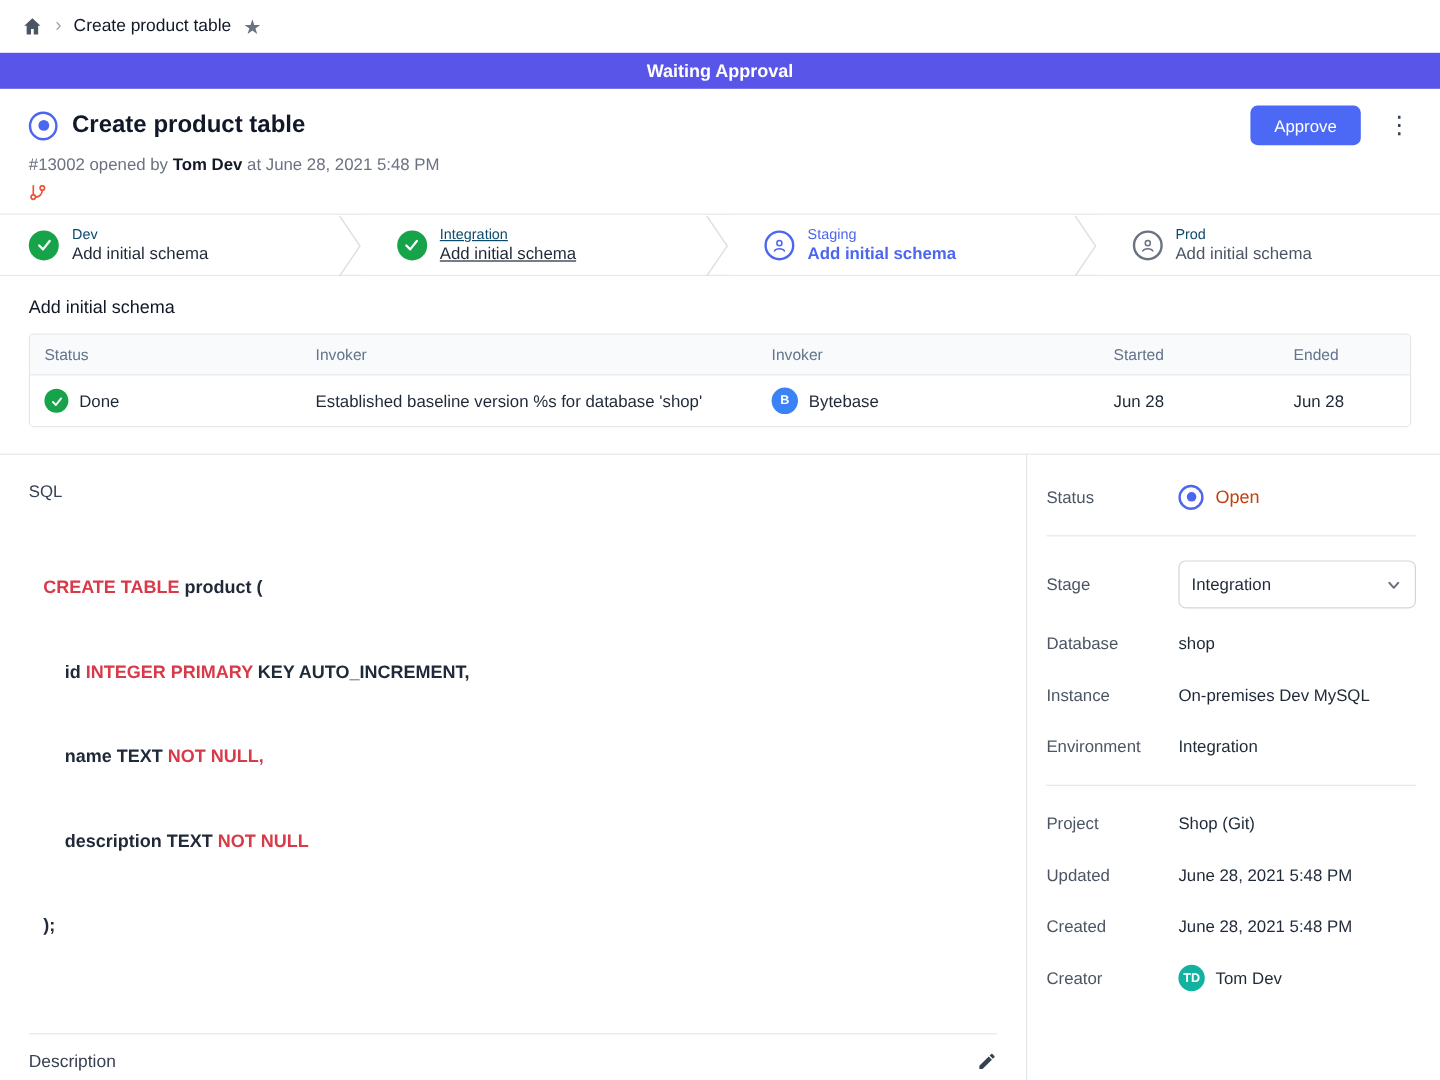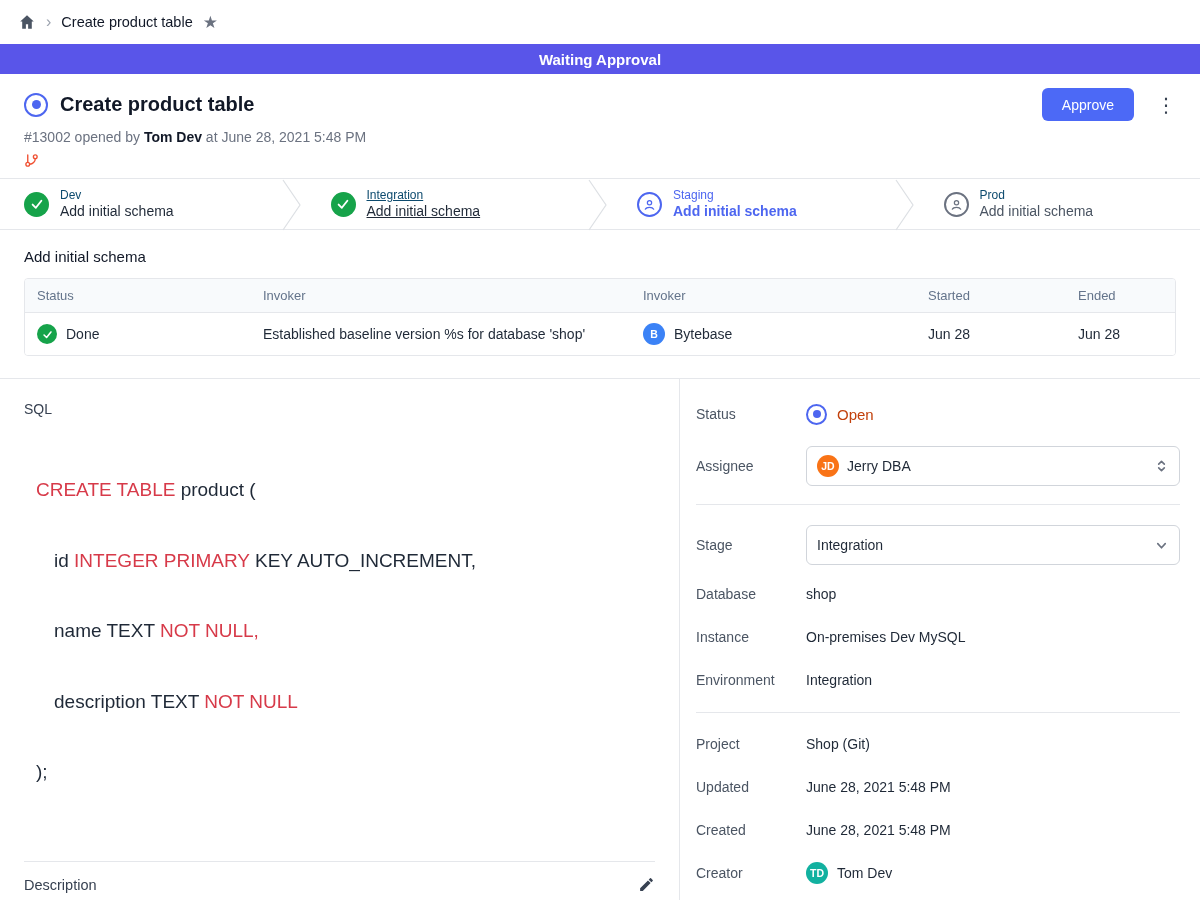--- a/index.html
+++ b/index.html
@@ -69,25 +69,25 @@
   .tt-head>div{padding-left:12px;}
   .tt-row{height:42px;background:#fff;font-size:14px;color:#1f2937;cursor:pointer;}
   .cell{padding-left:12px;display:flex;align-items:center;gap:9px;}
   .avatar{width:22px;height:22px;flex:none;border-radius:50%;color:#fff;font-size:10.5px;font-weight:700;
           display:flex;align-items:center;justify-content:center;}
   .avatar.blue{background:var(--avatar-blue);} .avatar.orange{background:var(--avatar-orange);}
   .avatar.teal{background:var(--avatar-teal);}
 
   
   .main{flex:1;display:flex;border-top:1px solid #e5e7eb;overflow:hidden;}
-  .left{width:680px;flex:none;border-right:1px solid #e5e7eb;padding:22px 24px 0;}
+  .left{width:856px;flex:none;border-right:1px solid #e5e7eb;padding:22px 24px 0;}
   .right{flex:1;padding:24px 20px 0 16px;}
 
   .sql-label{font-size:14px;color:#374151;}
-  .sql-code{margin-top:14px;padding-left:12px;font-size:19px;line-height:23.5px;color:#1f2937;white-space:pre;}
+  .sql-code{margin-top:14px;padding-left:12px;font-size:15px;line-height:23.5px;color:#1f2937;white-space:pre;font-weight:bold;}
   .sql-line.ind{padding-left:18px;}
   .kw{color:var(--keyword-red);}
   .rule{border:none;border-top:1px solid #e5e7eb;margin:30px 0 0;}
   .desc-header{margin-top:14px;display:flex;justify-content:space-between;align-items:flex-end;
                font-size:14.5px;color:#374151;}
   .pencil{cursor:pointer;display:inline-flex;}
 
   
   .sb-row{display:flex;align-items:center;margin-bottom:21px;min-height:22px;}
   .sb-row.select-row{margin-bottom:18px;}
@@ -251,33 +251,20 @@
       </div>
 
     </div>
 
     <aside class="right">
       <div class="sb-row">
         <span class="sb-label">Status</span>
         <span class="ring sm"></span>
         <span class="status-value">Open</span>
       </div>
-      <div class="sb-row select-row">
-        <span class="sb-label">Assignee</span>
-        <div class="select">
-          <span class="avatar orange">JD</span>
-          <span class="sb-value">Jerry DBA</span>
-          <span class="chev">
-            <svg width="15" height="16" viewBox="0 0 16 16" fill="none" stroke="#6b7280" stroke-width="1.7" stroke-linecap="round" stroke-linejoin="round">
-                <polyline points="5,6 8,3 11,6"></polyline>
-                <polyline points="5,10 8,13 11,10"></polyline>
-              </svg>
-          </span>
-        </div>
-      </div>
       <hr class="sb-hr">
       <div class="sb-row select-row">
         <span class="sb-label">Stage</span>
         <div class="select">
           <span class="sb-value">Integration</span>
           <span class="chev">
             <svg width="15" height="15" viewBox="0 0 16 16" fill="none" stroke="#6b7280" stroke-width="1.7" stroke-linecap="round" stroke-linejoin="round">
                 <polyline points="4,6 8,10.5 12,6"></polyline>
               </svg>
           </span>

